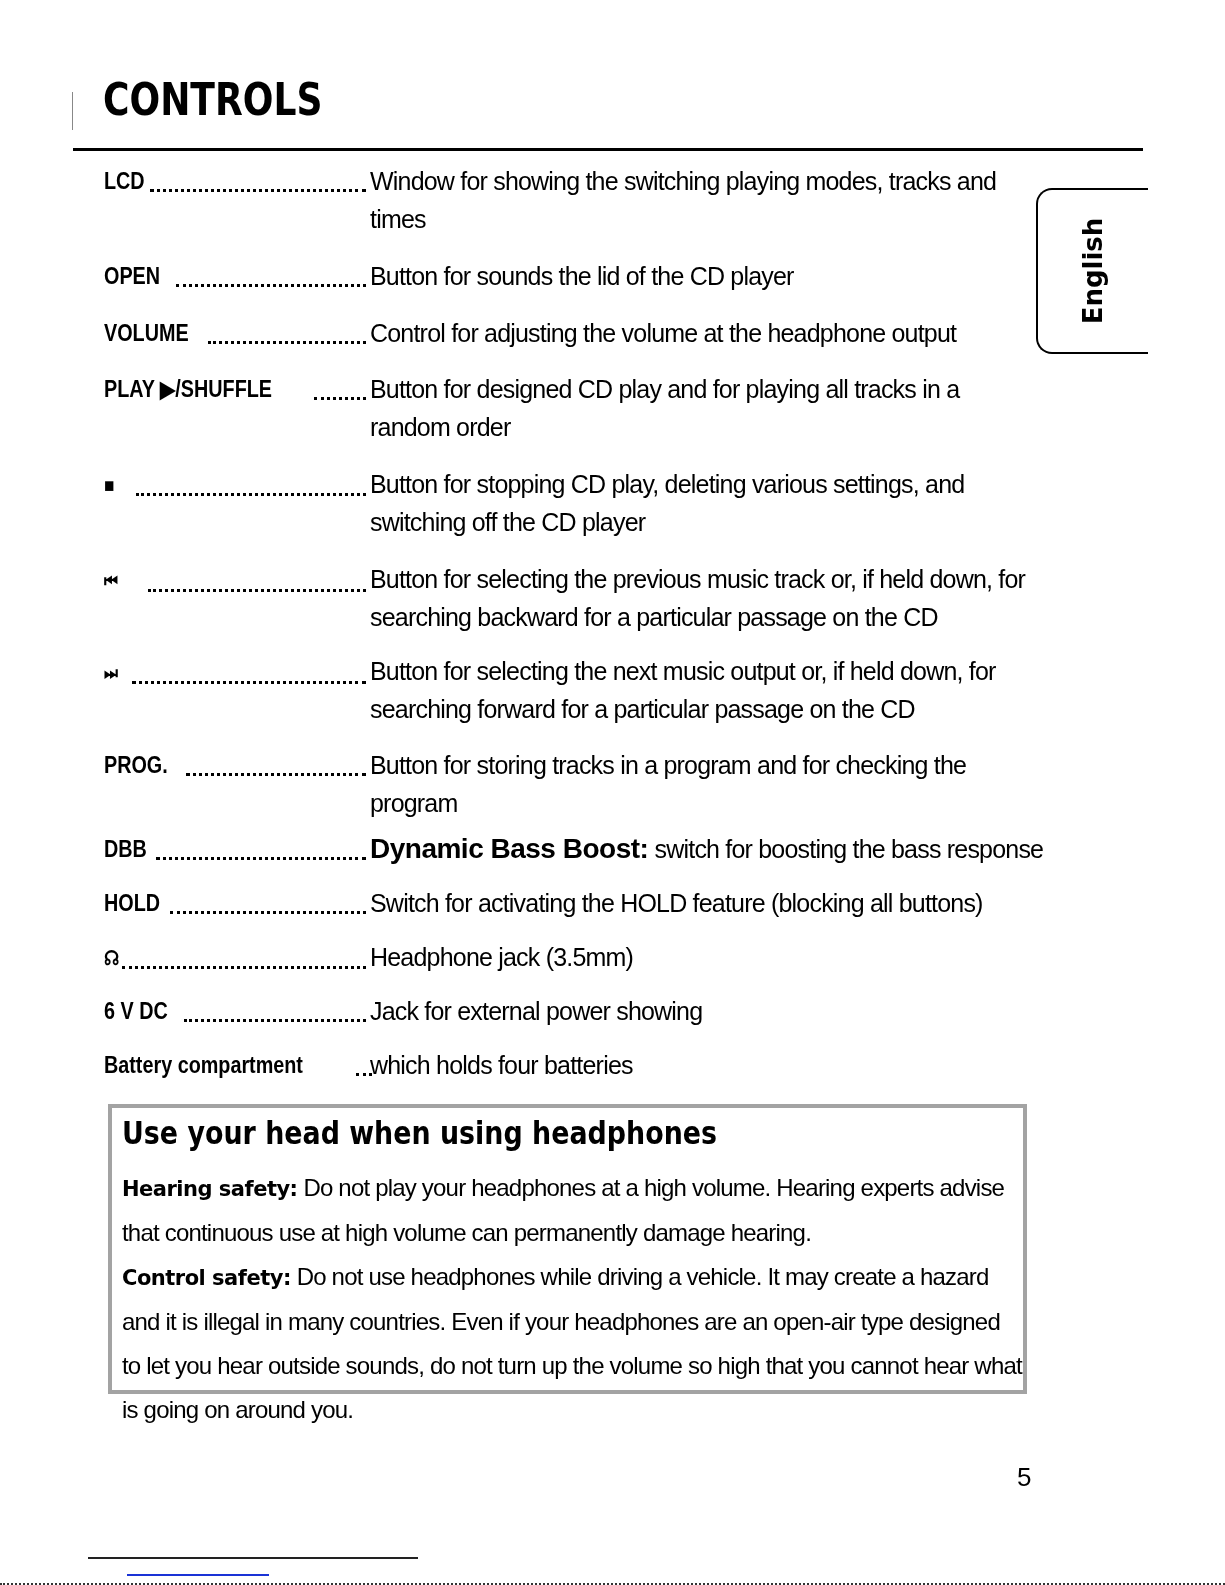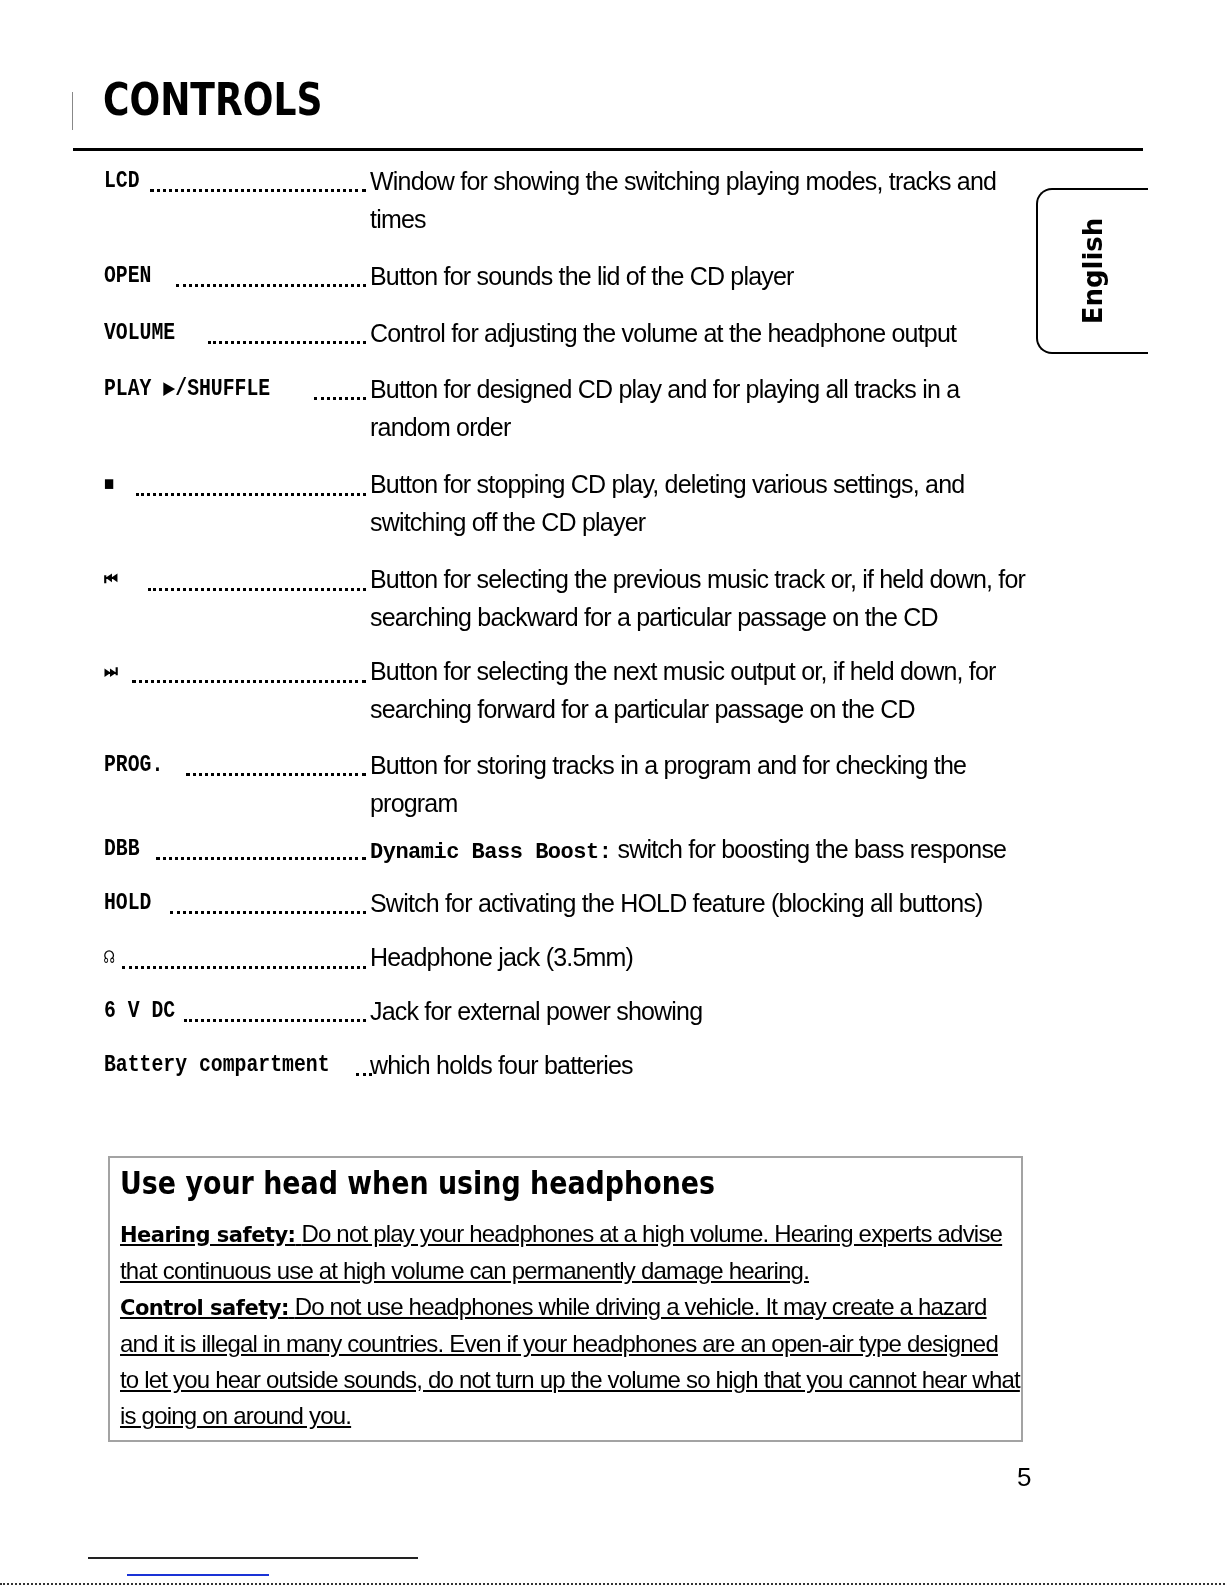--- a/index.html
+++ b/index.html
@@ -25,45 +25,45 @@
     position: absolute; left: 50%; top: 50%;
     transform: translate(-50%, -50%) rotate(-90deg);
     font-family: "DejaVu Sans", sans-serif; font-weight: bold; font-size: 26px;
     white-space: nowrap;
   }
 
   .controls { position: absolute; left: 104px; top: 162px; width: 930px; }
   .row { position: absolute; left: 0; width: 930px; font-size: 25px; line-height: 38px; }
   .row .term {
     position: absolute; left: 0; width: 266px; white-space: nowrap; overflow: hidden;
-    font-family: Liberation Mono, monospace; font-weight: bold; font-size: 23px;
+    font-family: Liberation Sans, sans-serif; font-weight: bold; font-size: 23px;
   }
   .row .term .lbl { display: inline-block; transform: scaleX(0.86); transform-origin: left center; }
   .row .term .dots {
     position: absolute; bottom: 8px; height: 0; border-bottom: 3px dotted #000;
   }
   .row .desc {
     position: absolute; left: 266px; width: 680px;
     font-family: "Liberation Sans Narrow", "Liberation Sans", sans-serif;
     font-size: 25px; letter-spacing: -0.8px;
   }
-  .row .desc b { font-family: Liberation Mono, monospace; font-size: 22px; letter-spacing: -0.5px; }
+  .row .desc b { font-family: Liberation Sans, sans-serif; font-size: 28px; letter-spacing: -0.5px; }
 
   .box {
-    position: absolute; left: 108px; top: 1156px; width: 911px; height: 282px;
-    border: 2px solid #a3a3a3;
+    position: absolute; left: 108px; top: 1104px; width: 911px; height: 282px;
+    border: 4px solid #a3a3a3;
   }
   .box .head {
     position: absolute; left: 10px; top: 6px;
     font-family: "DejaVu Sans", sans-serif; font-weight: bold; font-size: 32px;
     transform: scaleX(0.84); transform-origin: left top; white-space: nowrap;
   }
   .box .body {
     position: absolute; left: 10px; top: 58px; width: 900px;
-    font-size: 24px; line-height: 36px; letter-spacing: -0.8px; text-decoration: underline;
+    font-size: 24px; line-height: 44px; letter-spacing: -0.8px;
   }
   .box .body b { font-family: "DejaVu Sans", sans-serif; font-size: 21px; letter-spacing: -0.5px; }
 
   .page-num { position: absolute; left: 1017px; top: 1462px; font-size: 26px; font-family: "Liberation Sans", sans-serif; }
   .blue-link { position: absolute; left: 127px; top: 1574px; width: 142px; height: 2px; background: #1a33d6; }
   .bottom-rule { position: absolute; left: 0; top: 1583px; width: 1225px; height: 2px; border-top: 2px dotted #333; }
   .scan-mark { position:absolute; height:2px; background:#222; }
 </style>
 </head>
 <body>

